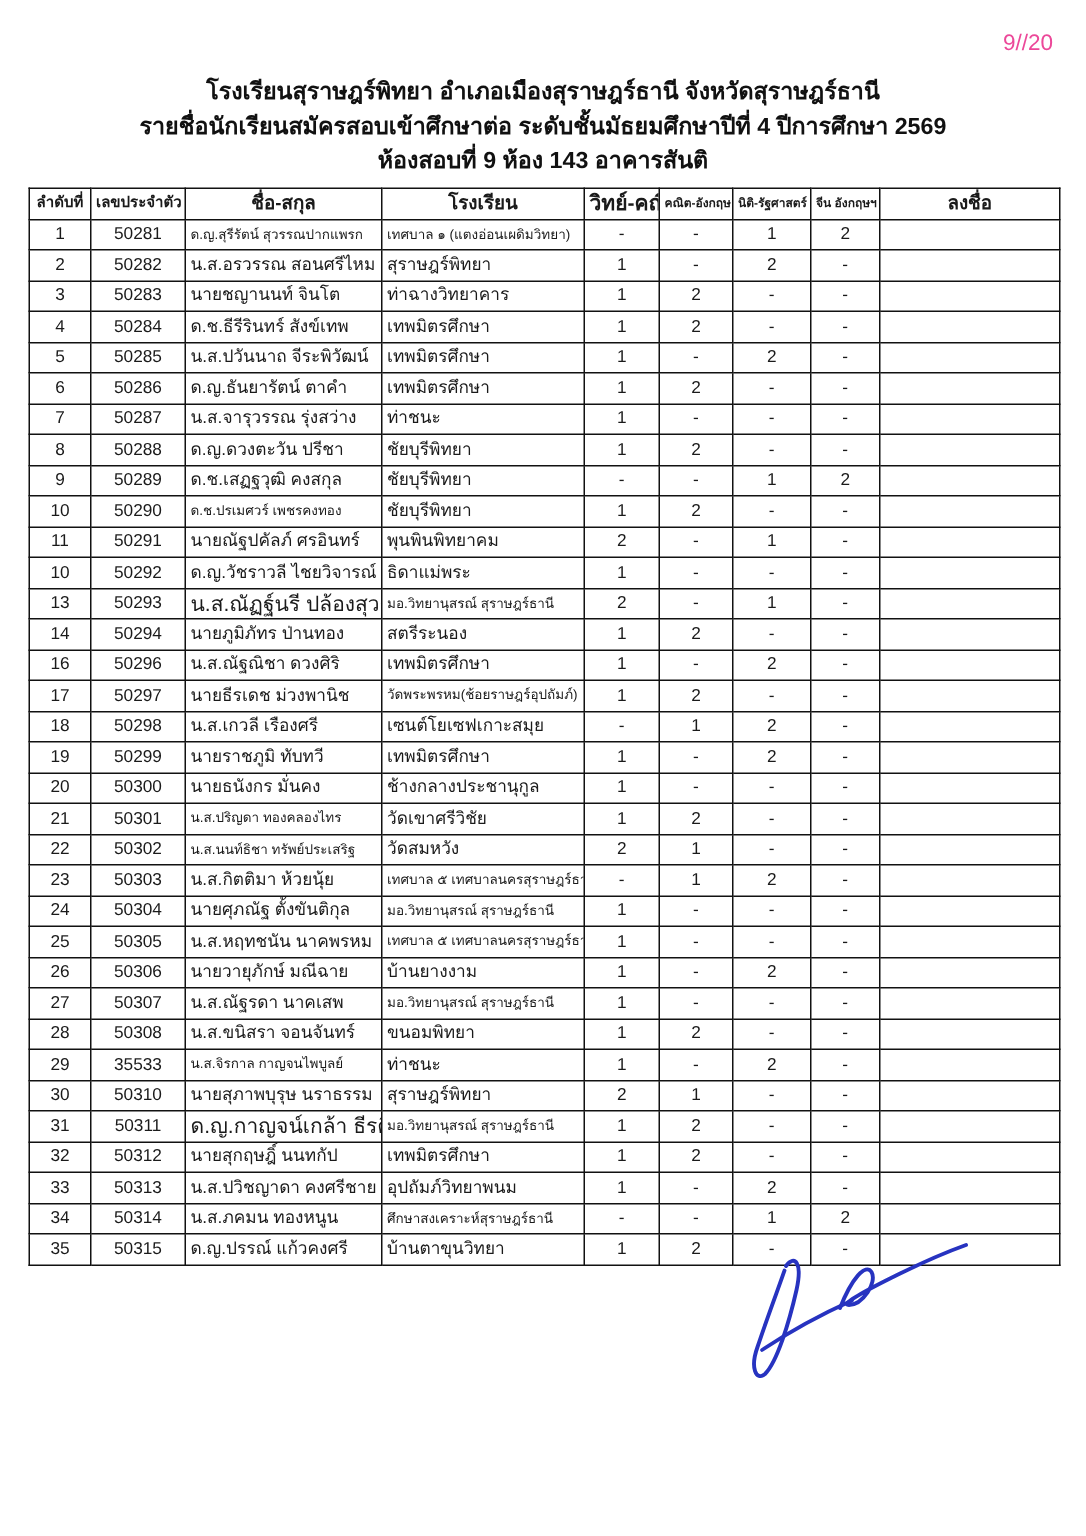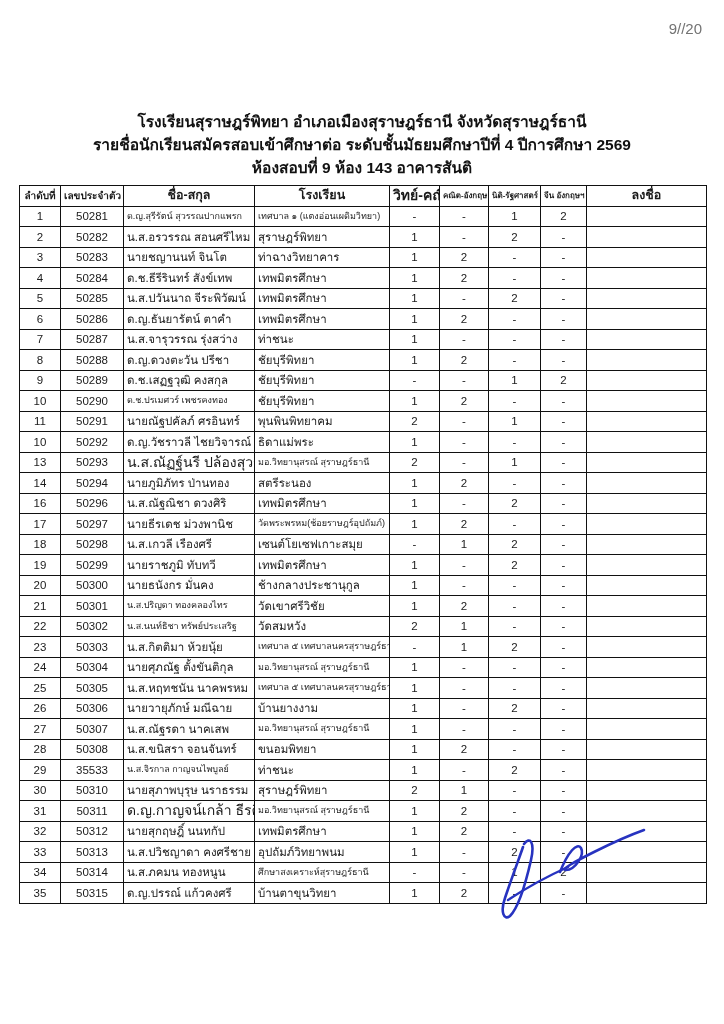--- a/index.html
+++ b/index.html
@@ -6,24 +6,24 @@
   body{
     width:724px;height:1024px;
     background:#ffffff;
     font-family:"Liberation Sans","DejaVu Sans",sans-serif;
     color:#1a1a1a;
     position:relative;
     overflow:hidden;
   }
   .page-number{
     position:absolute;top:20px;right:22px;
-    font-size:15px;color:#737373;
+    font-size:15px;color:#ec4899;
   }
   .titles{
-    padding-top:110px;
+    padding-top:50px;
     text-align:center;
   }
   .title-line{
     font-size:15.5px;
     font-weight:bold;
     line-height:23px;
     color:#111;
   }
   table.student-table{
     border-collapse:collapse;

